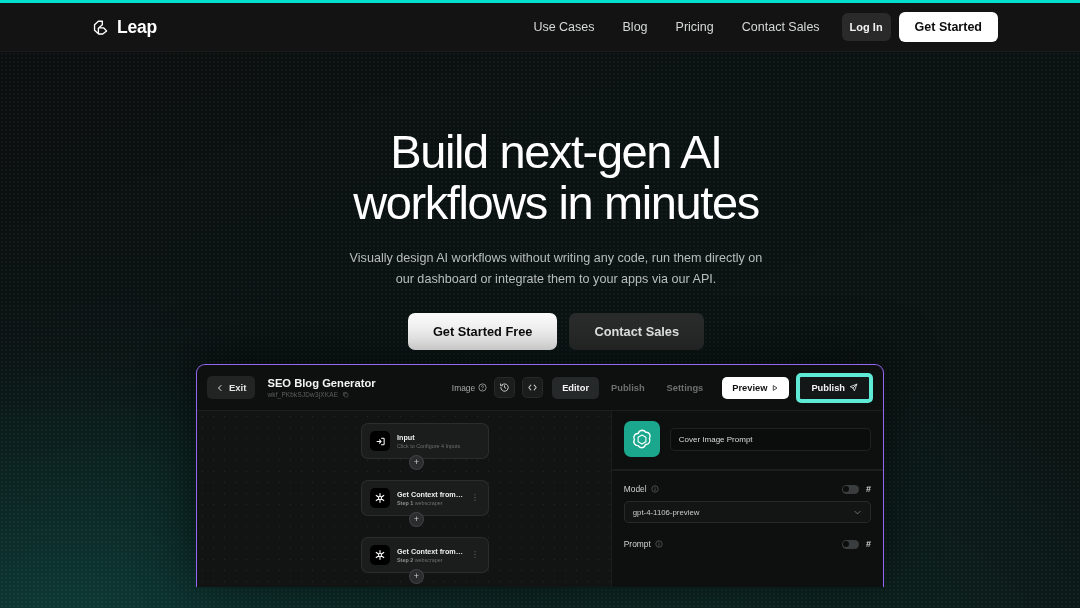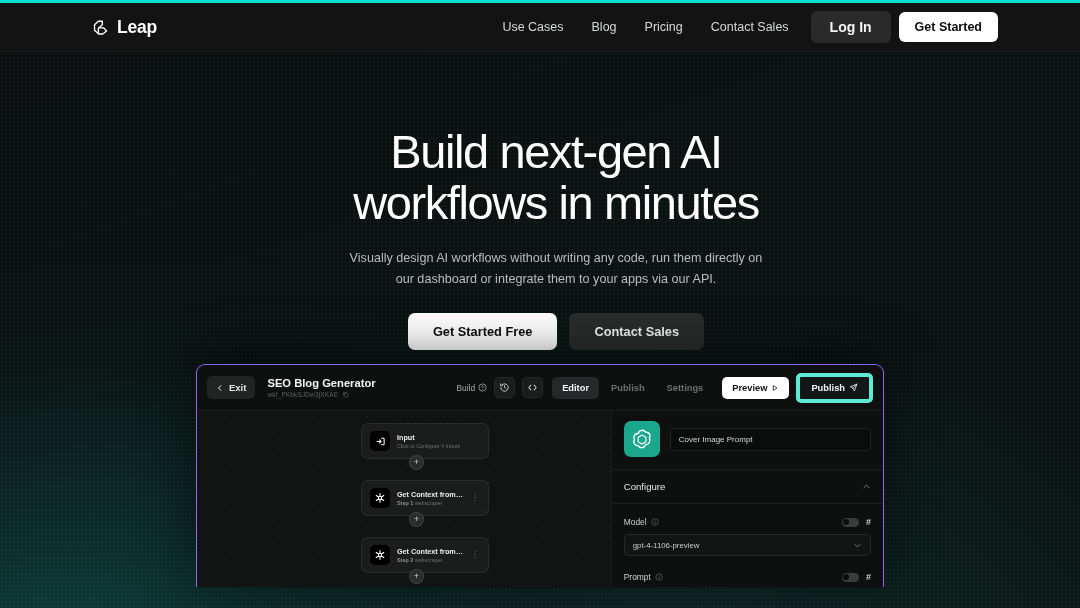--- a/index.html
+++ b/index.html
@@ -42,23 +42,23 @@
   .brand { display: flex; align-items: center; gap: 8px; margin-left: 92px; }
   .brand-mark { width: 17px; height: 17px; display: block; }
   .brand-name { color: #fff; font-size: 17.5px; font-weight: 700; letter-spacing: -0.2px; }
 
   .nav { margin-left: auto; margin-right: 82px; display: flex; align-items: center; gap: 0; }
   .nav-link {
     color: #d7d9d9; font-size: 12.5px; font-weight: 500;
     padding: 6px 14px; text-decoration: none; white-space: nowrap;
   }
   .btn-login {
-    color: #f2f2f2; font-size: 14px; font-weight: 600;
+    color: #f2f2f2; font-size: 11px; font-weight: 600;
     background: #2a2a2a; border: none; border-radius: 6px;
-    padding: 8px 19px; margin-left: 8px; cursor: pointer;
+    padding: 8px 8px; margin-left: 8px; cursor: pointer;
     font-family: inherit;
     text-align: right;
   }
   .btn-getstarted {
     color: #0c0c0c; font-size: 12.5px; font-weight: 700;
     background: #ffffff; border: none; border-radius: 6px;
     padding: 8px 16px; margin-left: 8px; cursor: pointer;
     font-family: inherit;
   }
 
@@ -293,21 +293,21 @@
           <span class="wf-id">wkf_PKbkSJDw3jXKAE</span>
           <svg class="copy-ic" viewBox="0 0 16 16" fill="none">
             <rect x="5.5" y="5.5" width="8" height="8" rx="1.5" stroke="#8a8e8e" stroke-width="1.6"></rect>
             <path d="M10.5 3.5h-7v7" stroke="#8a8e8e" stroke-width="1.6" stroke-linecap="round"></path>
           </svg>
         </div>
       </div>
 
       <div class="tb-right">
         <div class="help-chip">
-          <span>Build</span>
+          <span>Image</span>
           <svg width="9" height="9" viewBox="0 0 16 16" fill="none">
             <circle cx="8" cy="8" r="6.4" stroke="#a7abab" stroke-width="1.4"></circle>
             <path d="M6.4 6.3c0-1 .8-1.6 1.7-1.6.9 0 1.6.6 1.6 1.5 0 1.2-1.6 1.2-1.6 2.4" stroke="#a7abab" stroke-width="1.3" stroke-linecap="round"></path>
             <circle cx="8.1" cy="11.2" r=".85" fill="#a7abab"></circle>
           </svg>
         </div>
 
         <div class="icon-btn">
           <svg width="11" height="11" viewBox="0 0 16 16" fill="none">
             <path d="M2.6 8a5.4 5.4 0 1 0 1.7-3.9" stroke="#c9cccc" stroke-width="1.4" stroke-linecap="round"></path>
@@ -419,26 +419,20 @@
             <svg width="24" height="24" viewBox="0 0 24 24" fill="none">
               <path d="M12 3.2c1.6 0 3 .8 3.8 2.1 1.5-.2 3 .5 3.8 1.8.8 1.4.6 3-.2 4.2.7 1.3.7 2.9-.1 4.2-.8 1.4-2.3 2.1-3.8 1.9A4.4 4.4 0 0 1 12 20.8c-1.6 0-3-.9-3.8-2.2-1.5.2-3-.5-3.8-1.9-.8-1.3-.7-2.9 0-4.1-.8-1.3-.8-2.9 0-4.2.8-1.4 2.3-2.1 3.8-1.9A4.4 4.4 0 0 1 12 3.2Z" stroke="#ffffff" stroke-width="1.4" stroke-linejoin="round"></path>
               <path d="M12 8.1 15.9 10.3v4.4L12 16.9l-3.9-2.2v-4.4L12 8.1Z" stroke="#ffffff" stroke-width="1.1" stroke-linejoin="round"></path>
             </svg>
           </div>
           <input class="cfg-name" type="text" value="Cover Image Prompt" style="">
         </div>
 
         <div class="cfg-divider"></div>
 
-        <div class="cfg-section">
-          <span class="cfg-section-title">Configure</span>
-          <svg width="9" height="9" viewBox="0 0 16 16" fill="none" class="chev">
-            <path d="M3.5 10 8 5.5 12.5 10" stroke="#8d9191" stroke-width="1.5" stroke-linecap="round" stroke-linejoin="round"></path>
-          </svg>
-        </div>
 
         <div class="cfg-divider2"></div>
 
         <div class="field-row">
           <span class="field-label">
             <span>Model</span>
             <svg class="info-ic" width="8" height="8" viewBox="0 0 16 16" fill="none">
               <circle cx="8" cy="8" r="6.4" stroke="#9a9e9e" stroke-width="1.4"></circle>
               <path d="M8 7.3v4" stroke="#9a9e9e" stroke-width="1.5" stroke-linecap="round"></path>
               <circle cx="8" cy="4.9" r=".85" fill="#9a9e9e"></circle>

